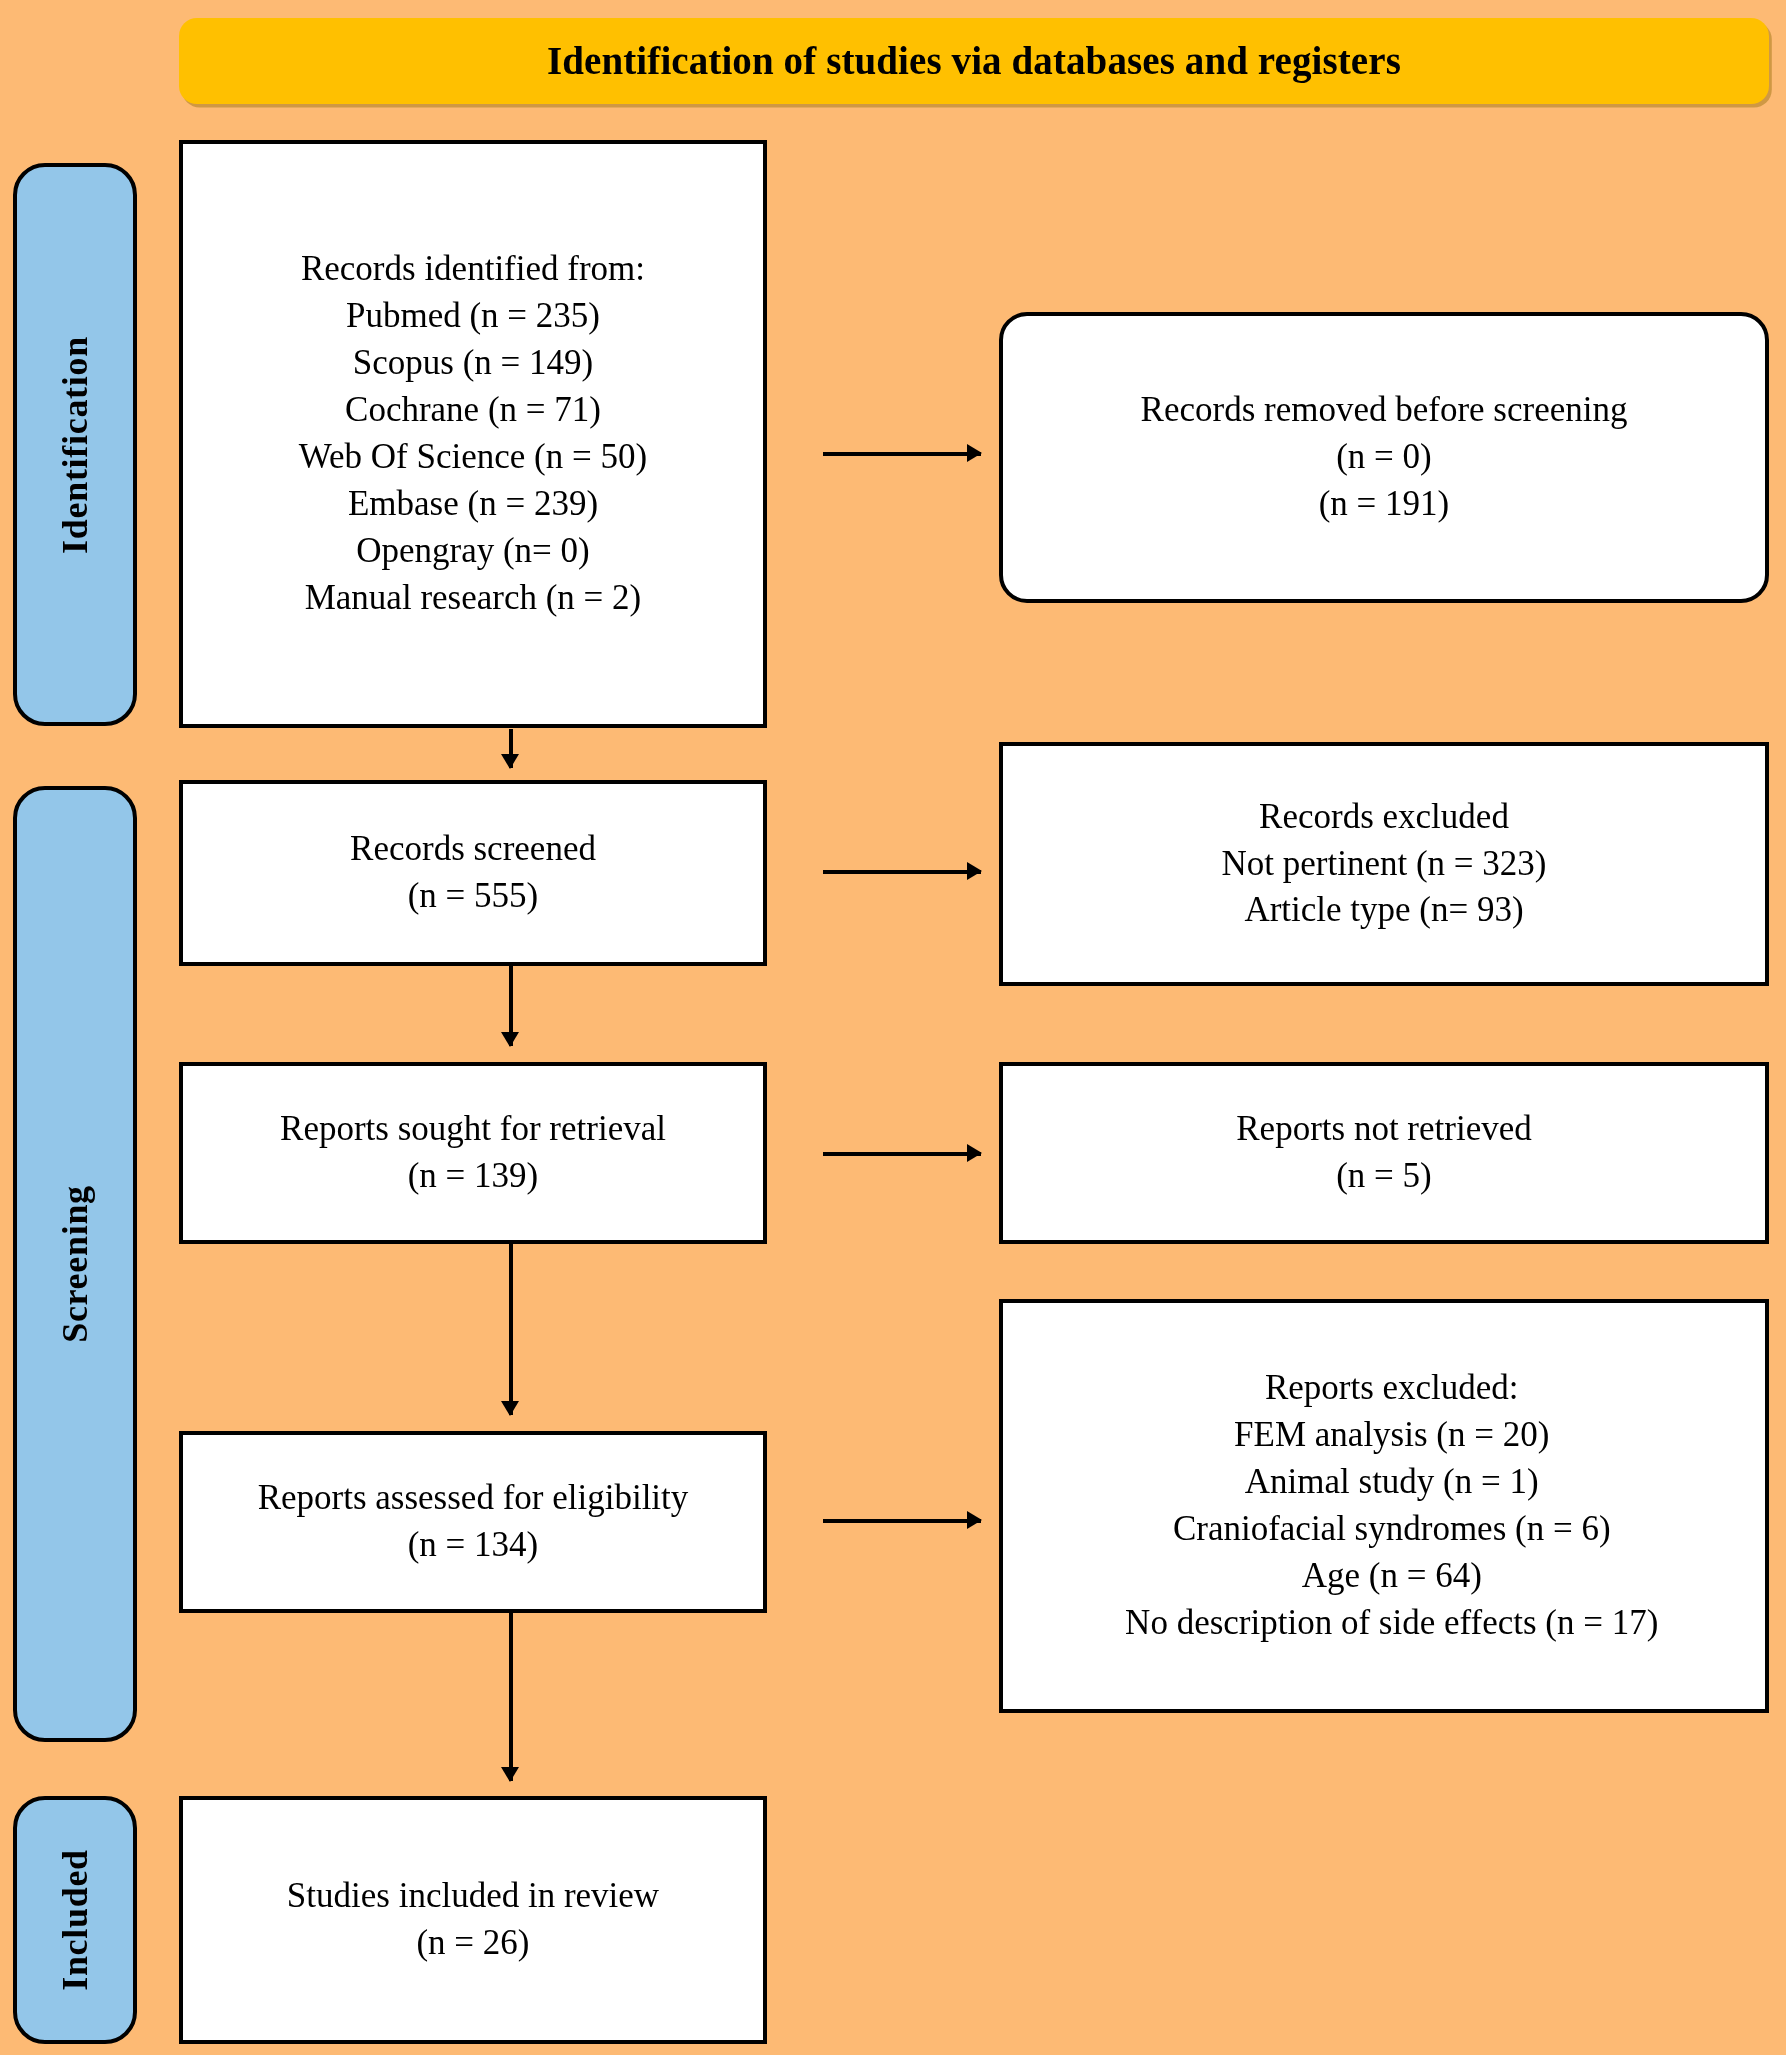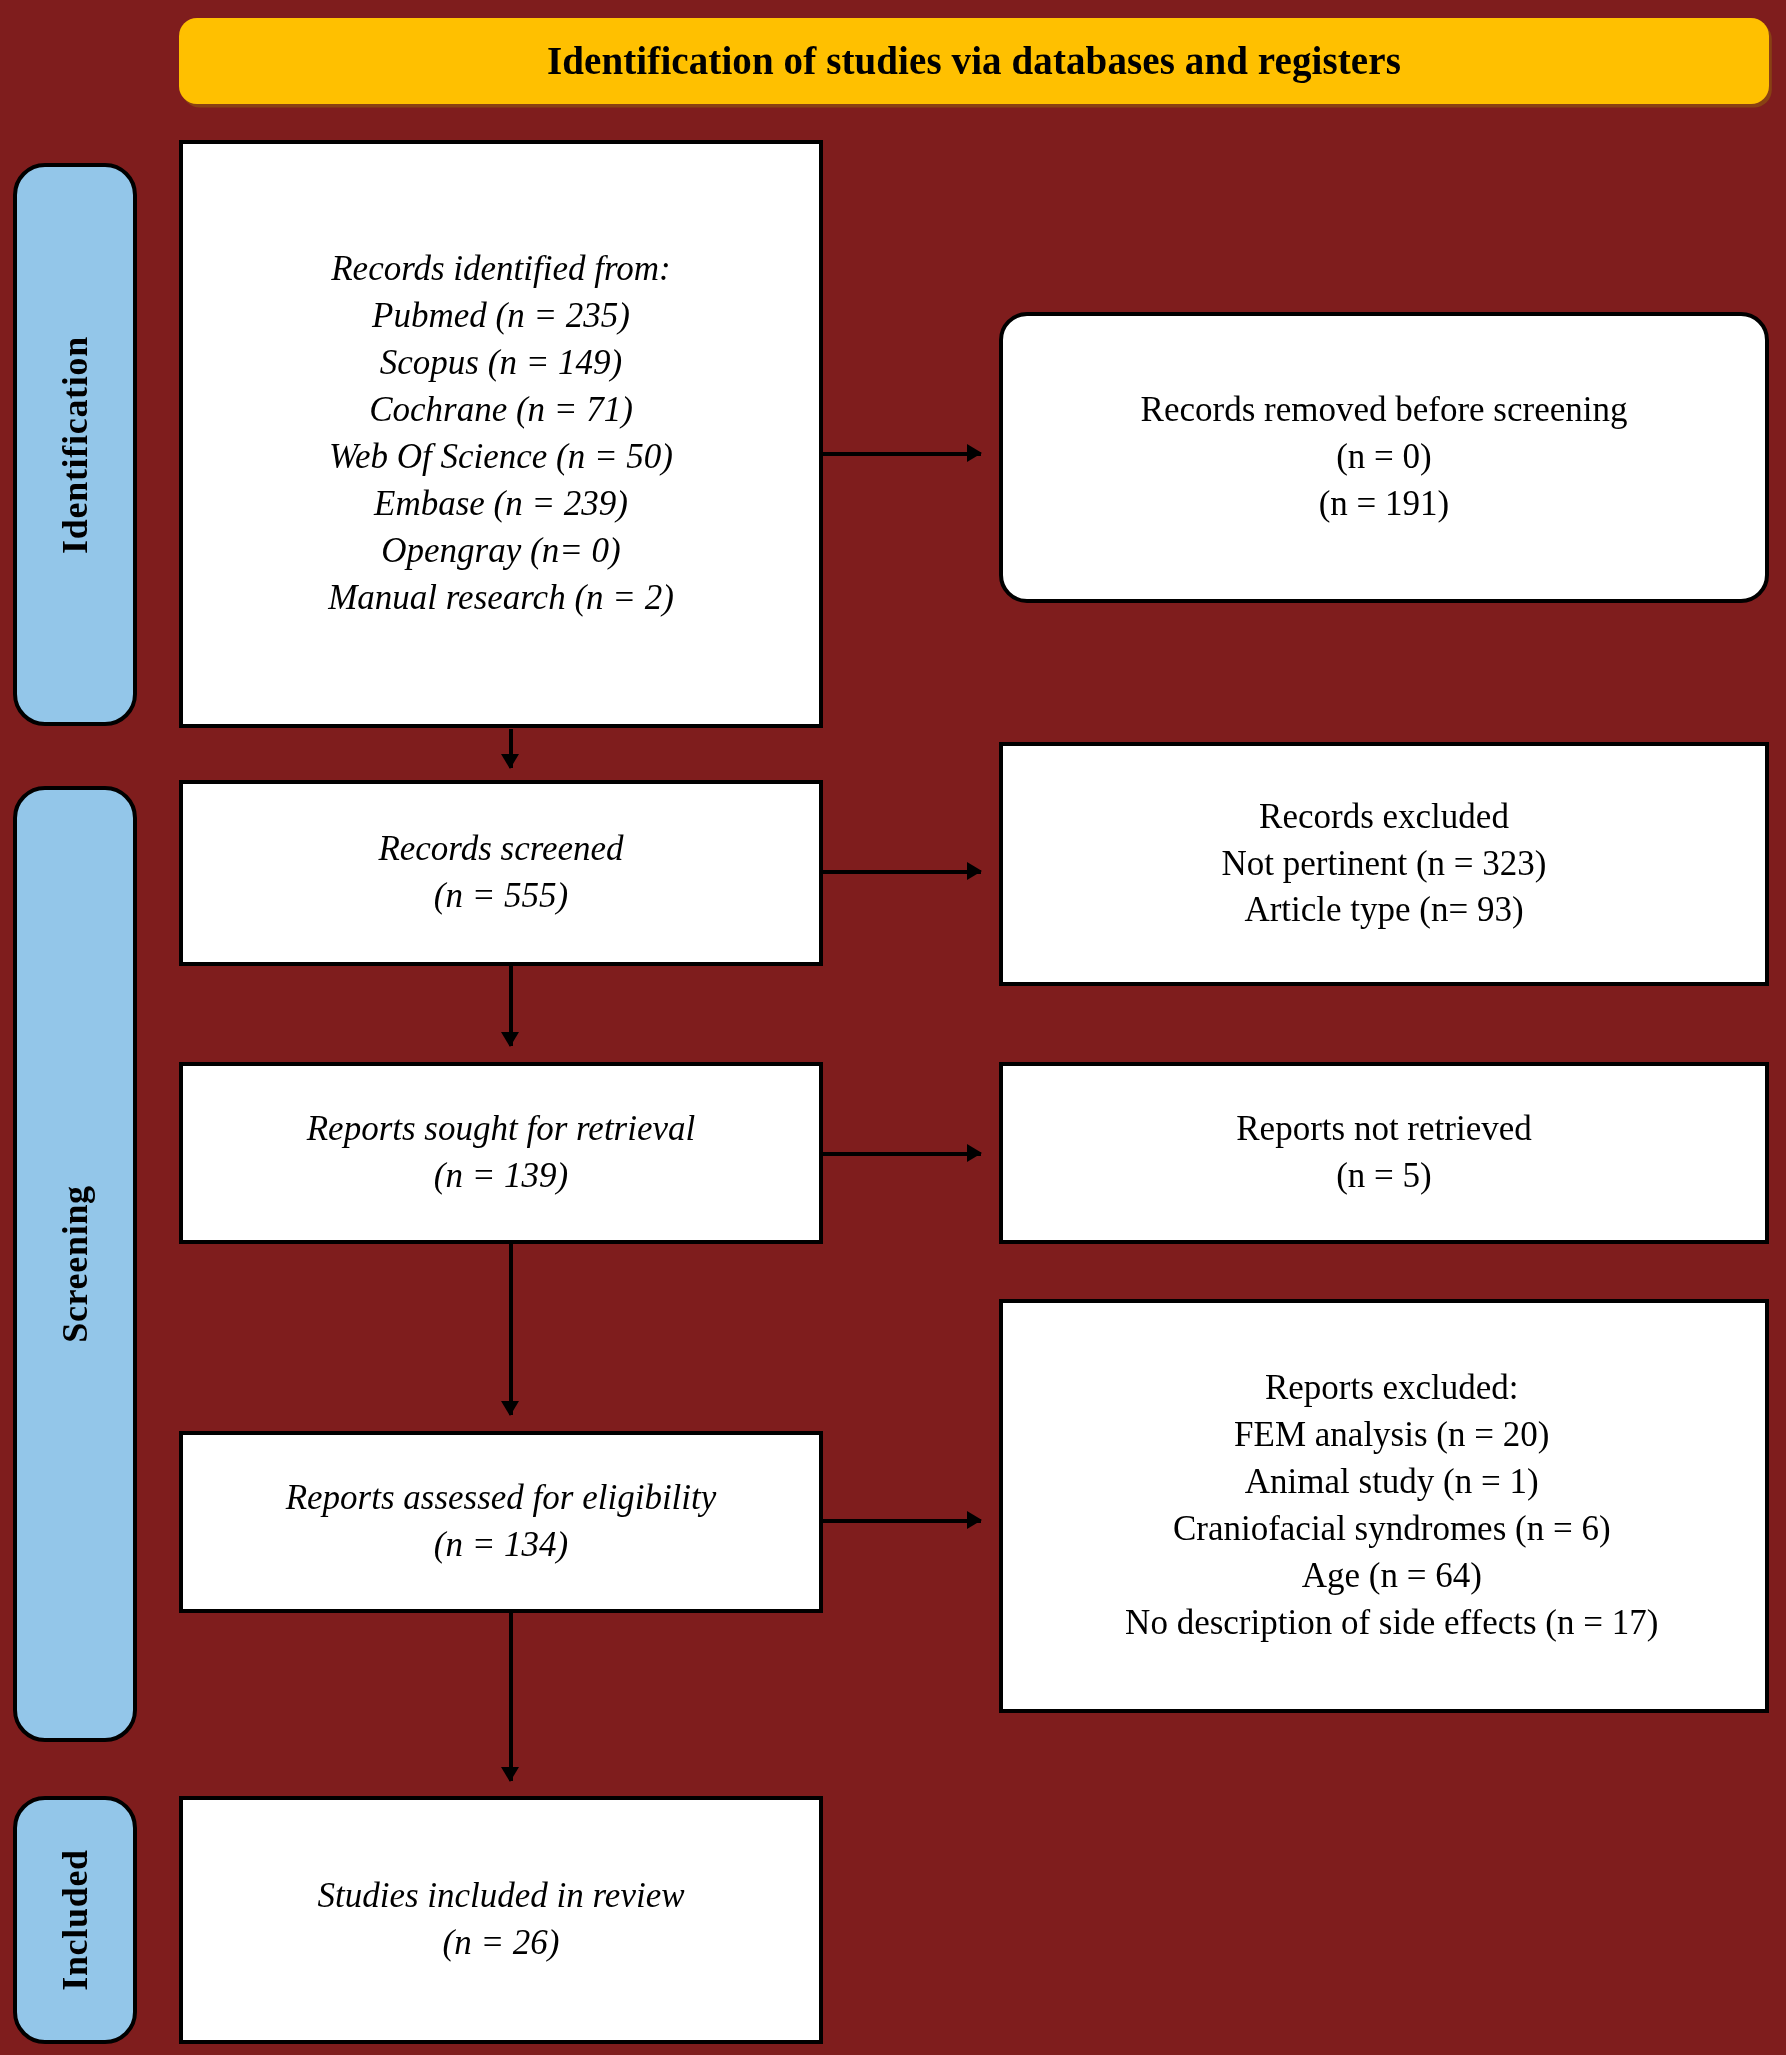--- a/index.html
+++ b/index.html
@@ -8,21 +8,21 @@
     padding: 0;
     background: #ffffff;
   }
   body {
     font-family: "Liberation Serif", "DejaVu Serif", serif;
   }
   #canvas {
     position: relative;
     width: 1787px;
     height: 2056px;
-    background: #7f1d1d;
+    background: #fdba74;
     overflow: hidden;
   }
 
   
   .header-banner {
     position: absolute;
     left: 179px;
     top: 18px;
     width: 1590px;
     height: 86px;
@@ -85,21 +85,21 @@
   .flow-box .line {
     font-family: "Liberation Serif", "DejaVu Serif", serif;
     font-size: 35px;
     line-height: 1.34;
     color: #000000;
     text-align: center;
     white-space: nowrap;
   }
 
   
-  .col-left  { left: 179px;  width: 644px; font-style: italic; }
+  .col-left  { left: 179px;  width: 588px; }
   
   .col-right { left: 999px; width: 770px; }
 
   #box-identified   { top: 140px;  height: 588px; }
   #box-removed      { top: 312px;  height: 291px; border-radius: 28px; }
   #box-screened     { top: 780px; height: 186px; }
   #box-rec-excluded { top: 742px; height: 244px; }
   #box-sought       { top: 1062px; height: 182px; }
   #box-notretrieved { top: 1062px; height: 182px; }
   #box-assessed     { top: 1431px; height: 182px; }

